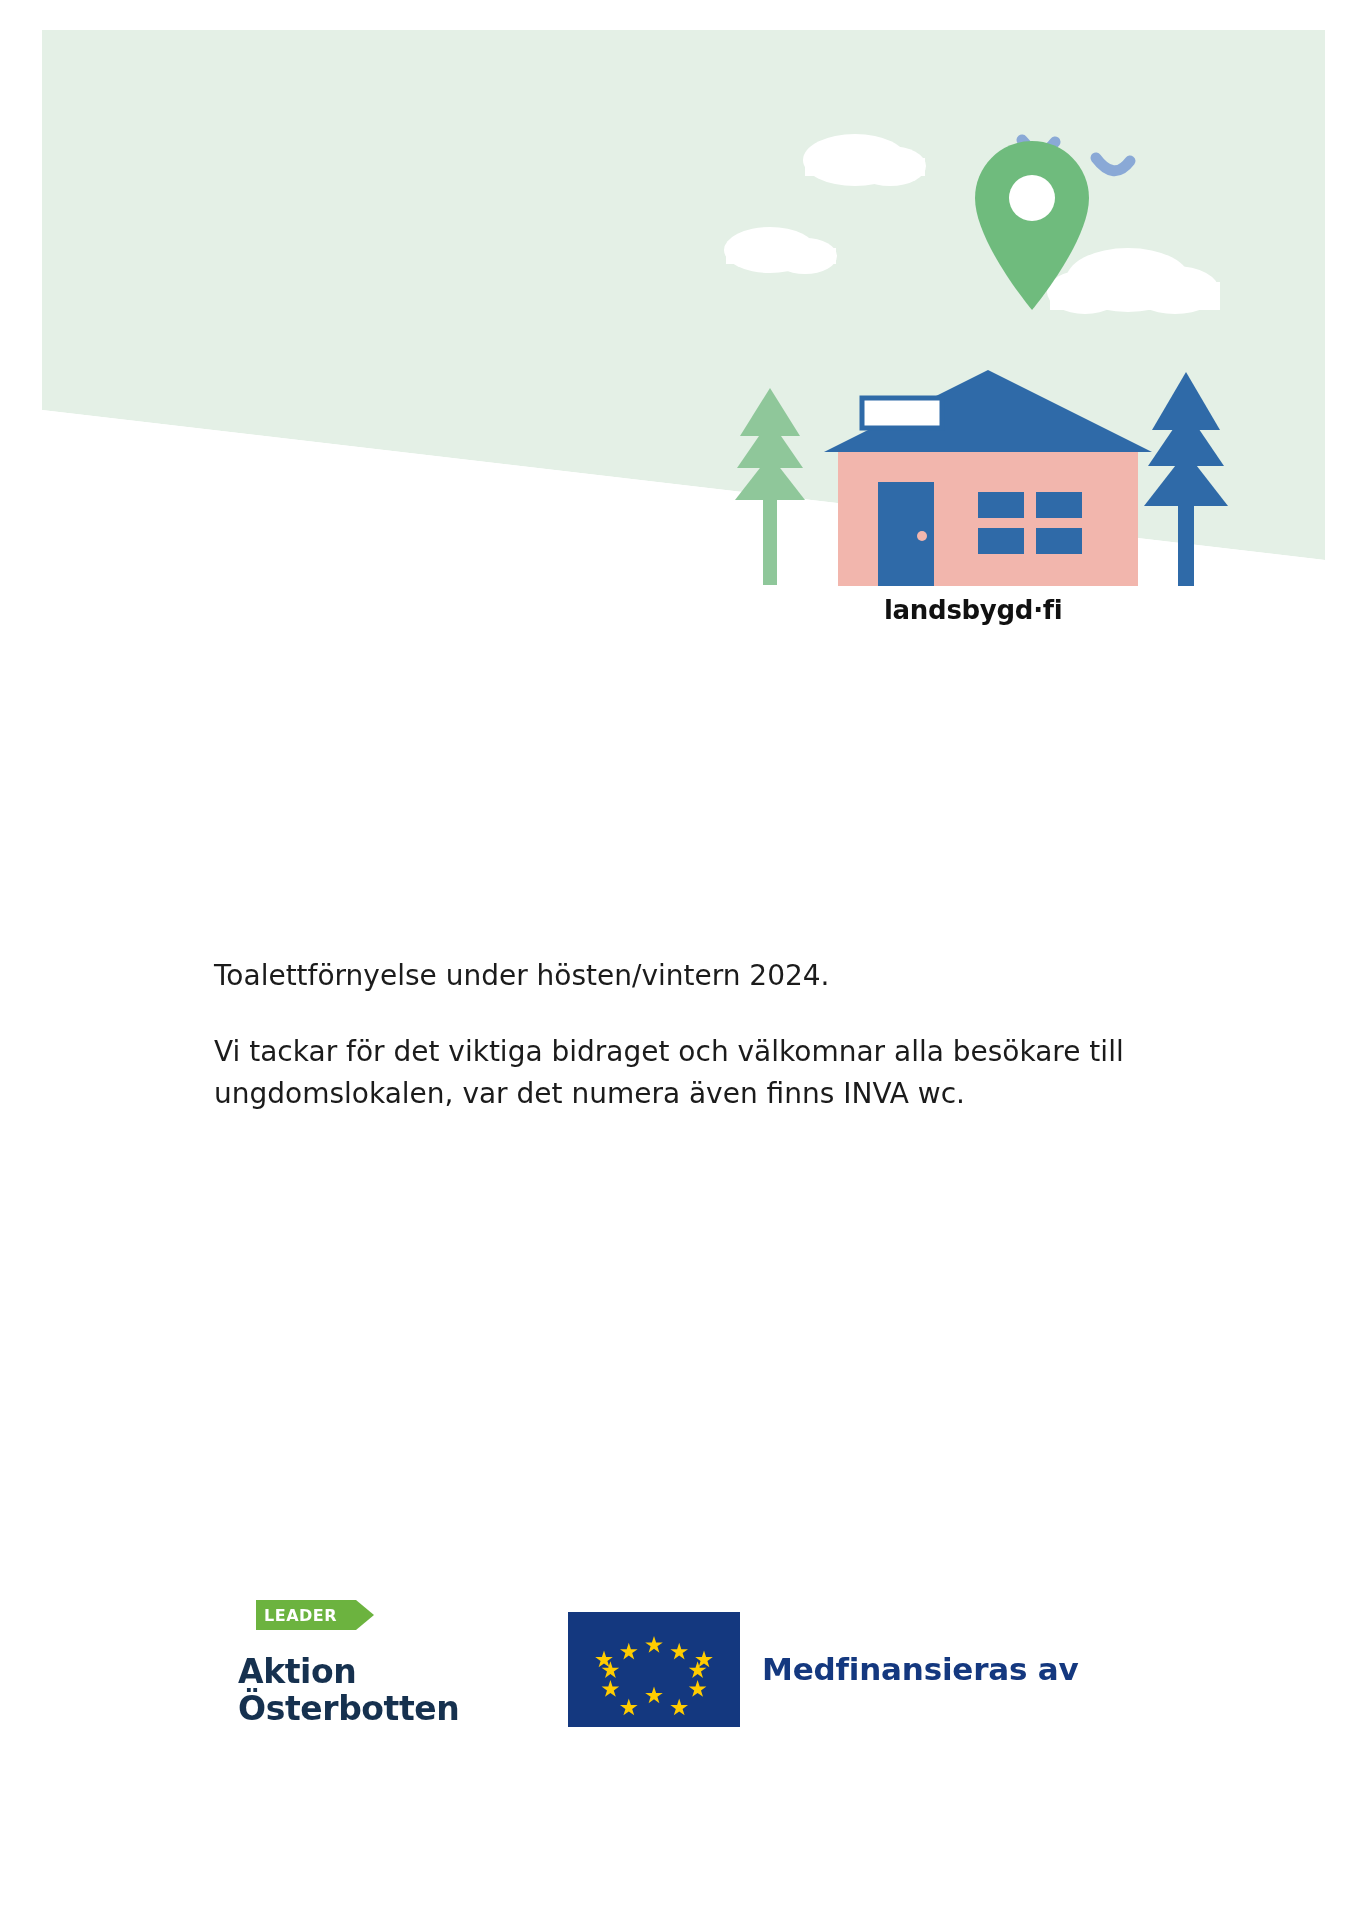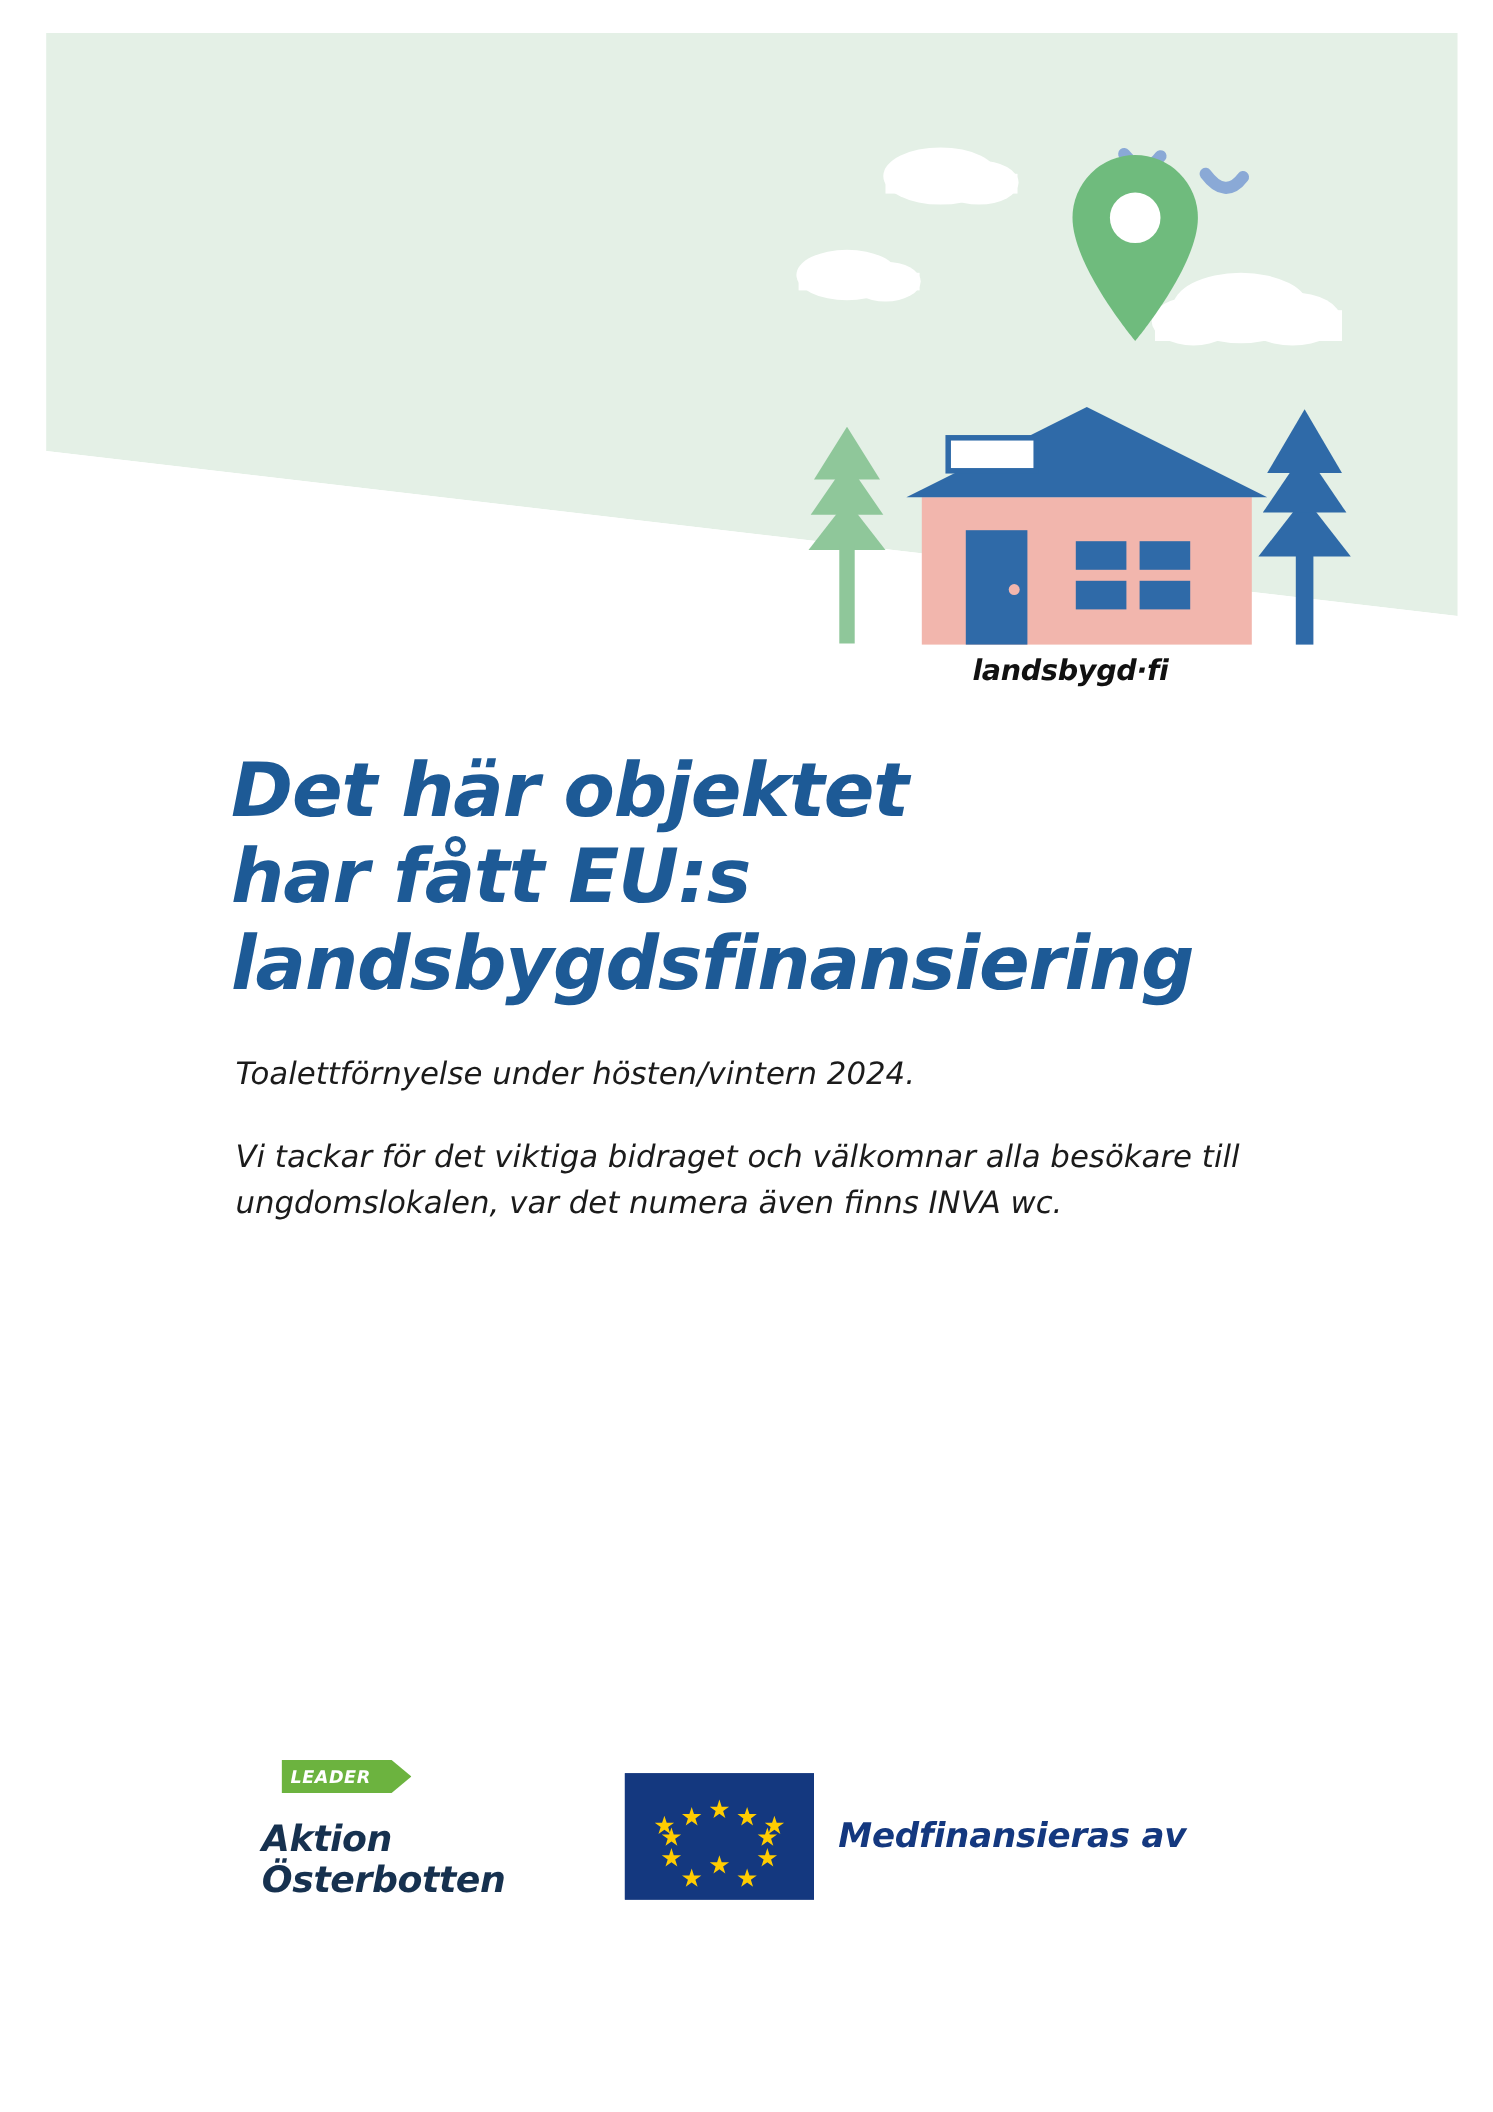--- a/index.html
+++ b/index.html
@@ -12,21 +12,20 @@
     height: 1920px;
     position: relative;
     font-family: "DejaVu Sans", "Liberation Sans", sans-serif;
     overflow: hidden;
   }
 
   .poster {
     position: absolute;
     inset: 0;
     background: #ffffff;
-    font-style: italic;
   }
 
   
   .hero {
     position: absolute;
     left: 0;
     top: 0;
     width: 1357px;
     height: 620px;
     overflow: hidden;
@@ -209,25 +208,20 @@
         <rect x="978" y="528" width="46" height="26" fill="#2f6aa8"></rect>
         <rect x="1036" y="528" width="46" height="26" fill="#2f6aa8"></rect>
       </g>
     </svg>
   </div>
 
   <div class="wordmark">
     <span>landsbygd</span><span class="dot">·</span><span class="fi">fi</span>
   </div>
 
-  <h1 class="headline">
-    <span class="l">Det här objektet</span>
-    <span class="l">har fått EU:s</span>
-    <span class="l">landsbygdsfinansiering</span>
-  </h1>
 
   <div class="body-copy">
     <p>Toalettförnyelse under hösten/vintern 2024.</p>
     <p>Vi tackar för det viktiga bidraget och välkomnar alla besökare till ungdomslokalen, var det numera även finns INVA wc.</p>
   </div>
 
   <div class="footer">
 
     <div class="leader-logo">
       <div class="leader-tag">

